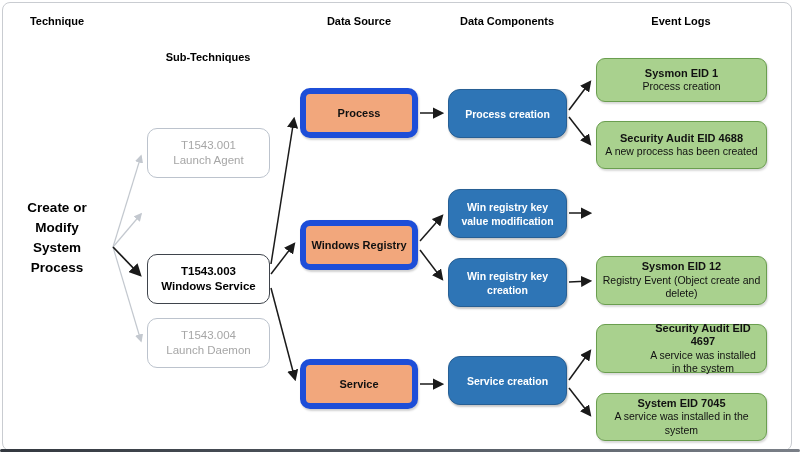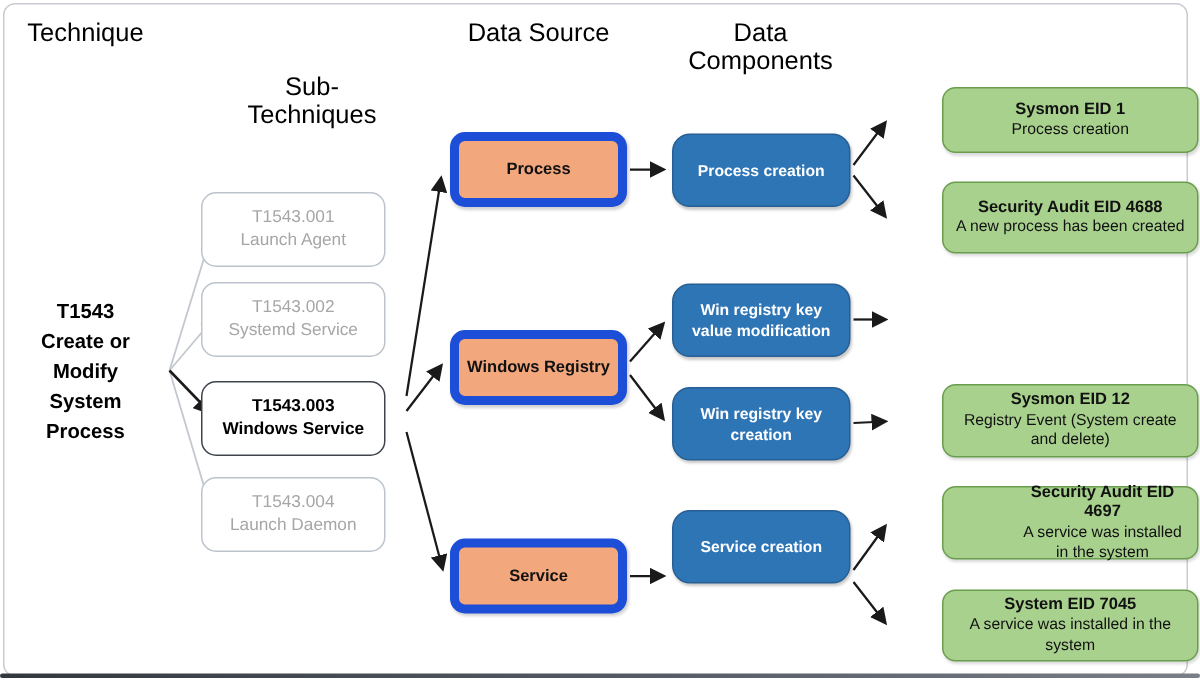--- a/index.html
+++ b/index.html
@@ -11,29 +11,29 @@
     position:absolute;left:2px;top:2px;right:8px;bottom:8px;
     border:1.5px solid #c9ccd1;border-radius:8px;background:#fff;
   }
   .bottom-edge{
     position:absolute;left:0;right:0;bottom:7px;height:3px;
     background:linear-gradient(to right,#33383f,#596069 60%,#7a7f87);
     border-radius:2px;
   }
   svg.wires{position:absolute;left:0;top:0;width:800px;height:459px;}
   .hdr{
-    position:absolute;top:12px;font-weight:normal;font-size:17px;
+    position:absolute;top:12px;font-weight:bold;font-size:11px;
     line-height:19px;text-align:center;color:#000;
   }
   .node{
     position:absolute;display:flex;flex-direction:column;align-items:center;
     justify-content:center;text-align:center;box-sizing:border-box;
   }
   .sub{
-    width:123px;height:50px;left:134px;border-radius:10px;background:#fff;
+    width:123px;height:50px;left:147px;border-radius:10px;background:#fff;
     border:1px solid #bcc3cd;color:#a6a6a6;font-size:11.5px;line-height:15px;
   }
   .sub.active{
     border:1.6px solid #3f444c;color:#000;font-weight:bold;
   }
   .src{
     width:118px;height:50px;left:300px;border-radius:10px;
     background:var(--source-fill,#F2A77C);border:6px solid #1d4ed8;
     font-weight:bold;font-size:11px;color:#111;
     box-shadow:1px 1.5px 2px rgba(0,0,0,.18);
@@ -42,21 +42,20 @@
     width:119px;height:49px;left:448px;border-radius:12px;
     background:var(--component-fill,#2E75B6);border:1px solid #275f94;
     font-weight:bold;font-size:10.5px;color:#fff;line-height:14px;
     padding:2px 4px;box-shadow:1px 1.5px 2px rgba(0,0,0,.22);
   }
   .log{
     width:171px;left:596px;border-radius:9px;
     background:var(--event-fill,#A9D18E);border:1.5px solid var(--event-border,#6A9E4F);
     color:#111;font-size:10.5px;line-height:13.5px;padding:2px 5px;
     box-shadow:1px 1.5px 2px rgba(0,0,0,.15);
-    margin-left:32px;
   }
   .log .t{font-weight:bold;font-size:11px;}
   .technique-label{
     position:absolute;left:19px;top:198px;width:76px;text-align:center;
     font-weight:bold;font-size:13.5px;line-height:20px;color:#000;
   }
   .technique-label span{display:block;}
   .sub span{display:block;}
 </style>
 </head>
@@ -95,63 +94,59 @@
     <line x1="569" y1="213" x2="590" y2="213" stroke="#1a1a1a" stroke-width="1.5" marker-end="url(#ab)"></line>
     <line x1="569" y1="282" x2="590" y2="281" stroke="#1a1a1a" stroke-width="1.5" marker-end="url(#ab)"></line>
     <line x1="569" y1="380" x2="590" y2="351" stroke="#1a1a1a" stroke-width="1.5" marker-end="url(#ab)"></line>
     <line x1="569" y1="388" x2="590" y2="415" stroke="#1a1a1a" stroke-width="1.5" marker-end="url(#ab)"></line>
   </svg>
 
   <div class="hdr" style="left:7px;width:100px;">Technique</div>
   <div class="hdr" style="left:148px;width:120px;margin-top:36px;">Sub-Techniques</div>
   <div class="hdr" style="left:299px;width:120px;">Data Source</div>
   <div class="hdr" style="left:457px;width:100px;">Data Components</div>
+  <div class="hdr" style="left:631px;width:100px;">Event Logs</div>
 
   <div class="technique-label">
-    <span>T1543</span>
     <span>Create or Modify System Process</span>
   </div>
 
   <div class="node sub" style="top:128px;">
     <span>T1543.001</span>
     <span>Launch Agent</span>
-  </div>
-  <div class="node sub" style="top:188px;">
-    <span>T1543.002</span>
-    <span>Systemd Service</span>
   </div>
   <div class="node sub active" style="top:254px;">
     <span>T1543.003</span>
     <span>Windows Service</span>
   </div>
   <div class="node sub" style="top:318px;">
     <span>T1543.004</span>
     <span>Launch Daemon</span>
   </div>
 
   <div class="node src" style="top:88px;">Process</div>
   <div class="node src" style="top:220px;">Windows Registry</div>
   <div class="node src" style="top:359px;">Service</div>
 
   <div class="node comp" style="top:89px;">Process creation</div>
   <div class="node comp" style="top:189px;">Win registry key value modification</div>
   <div class="node comp" style="top:258px;">Win registry key creation</div>
-  <div class="node comp" style="top:340px;">Service creation</div>
+  <div class="node comp" style="top:356px;">Service creation</div>
 
   <div class="node log" style="top:58px;height:44px;">
     <span class="t">Sysmon EID 1</span>
     <span>Process creation</span>
   </div>
   <div class="node log" style="top:121px;height:48px;">
     <span class="t">Security Audit EID 4688</span>
     <span>A new process has been created</span>
   </div>
   <div class="node log" style="top:256px;height:49px;">
     <span class="t">Sysmon EID 12</span>
-    <span>Registry Event (System create and delete)</span>
+    <span>Registry Event (Object create and delete)</span>
   </div>
   <div class="node log" style="top:324px;height:49px;padding-left:48px;">
     <span class="t">Security Audit EID 4697</span>
     <span>A service was installed in the system</span>
   </div>
   <div class="node log" style="top:393px;height:48px;">
     <span class="t">System EID 7045</span>
     <span>A service was installed in the system</span>
   </div>
 

